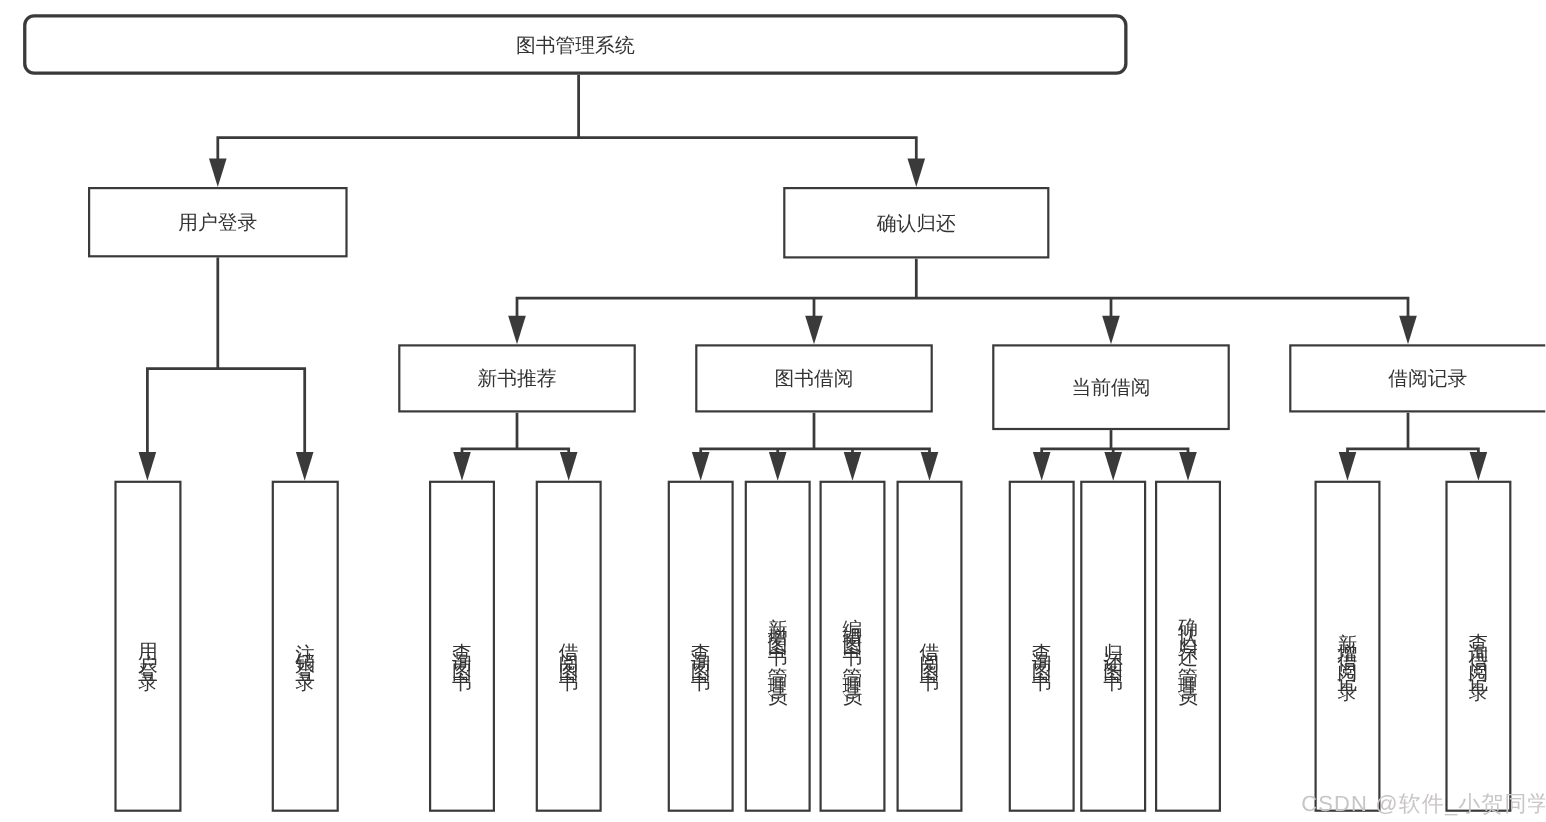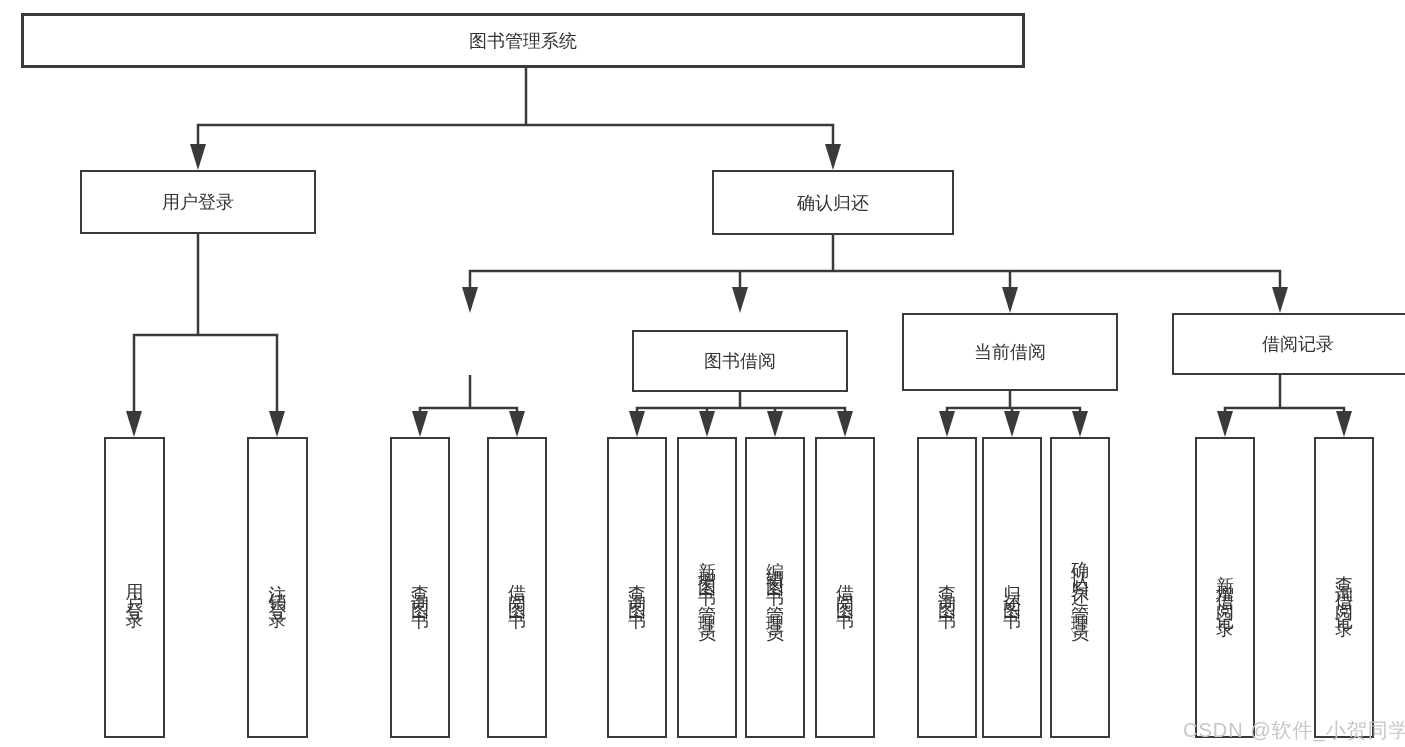--- a/index.html
+++ b/index.html
@@ -22,21 +22,21 @@
     box-sizing: border-box;
     background: #ffffff;
     border: 2.5px solid #3a3a3a;
     display: flex;
     align-items: center;
     justify-content: center;
     color: #333333;
     font-size: 18px;
     z-index: 2;
   }
-  .node.root { border-width: 3px; }
+  .node.root { border-width: 3px; border-radius: 10px; }
   .vlabel {
     writing-mode: vertical-lr;
     text-orientation: mixed;
     letter-spacing: 9px;
     line-height: 1;
     white-space: nowrap;
   }
   #watermark {
     position: absolute;
     left: 1183px;
@@ -116,21 +116,24 @@
     <span>图书管理系统</span>
   </div>
 
   <div class="node" style="left:80px; top:170px; width:236px; height:64px;">
     <span>用户登录</span>
   </div>
   <div class="node" style="left:712px; top:170px; width:242px; height:65px;">
     <span>确认归还</span>
   </div>
 
-  <div class="node" style="left:632px; top:313px; width:216px; height:62px;margin-top:17px;">
+  <div class="node" style="left:362px; top:313px; width:216px; height:62px;">
+    <span>新书推荐</span>
+  </div>
+  <div class="node" style="left:632px; top:313px; width:216px; height:62px;">
     <span>图书借阅</span>
   </div>
   <div class="node" style="left:902px; top:313px; width:216px; height:78px;">
     <span>当前借阅</span>
   </div>
   <div class="node" style="left:1172px; top:313px; width:252px; height:62px;">
     <span>借阅记录</span>
   </div>
 
   <div class="node" style="left:104px; top:437px; width:61px; height:301px;">

